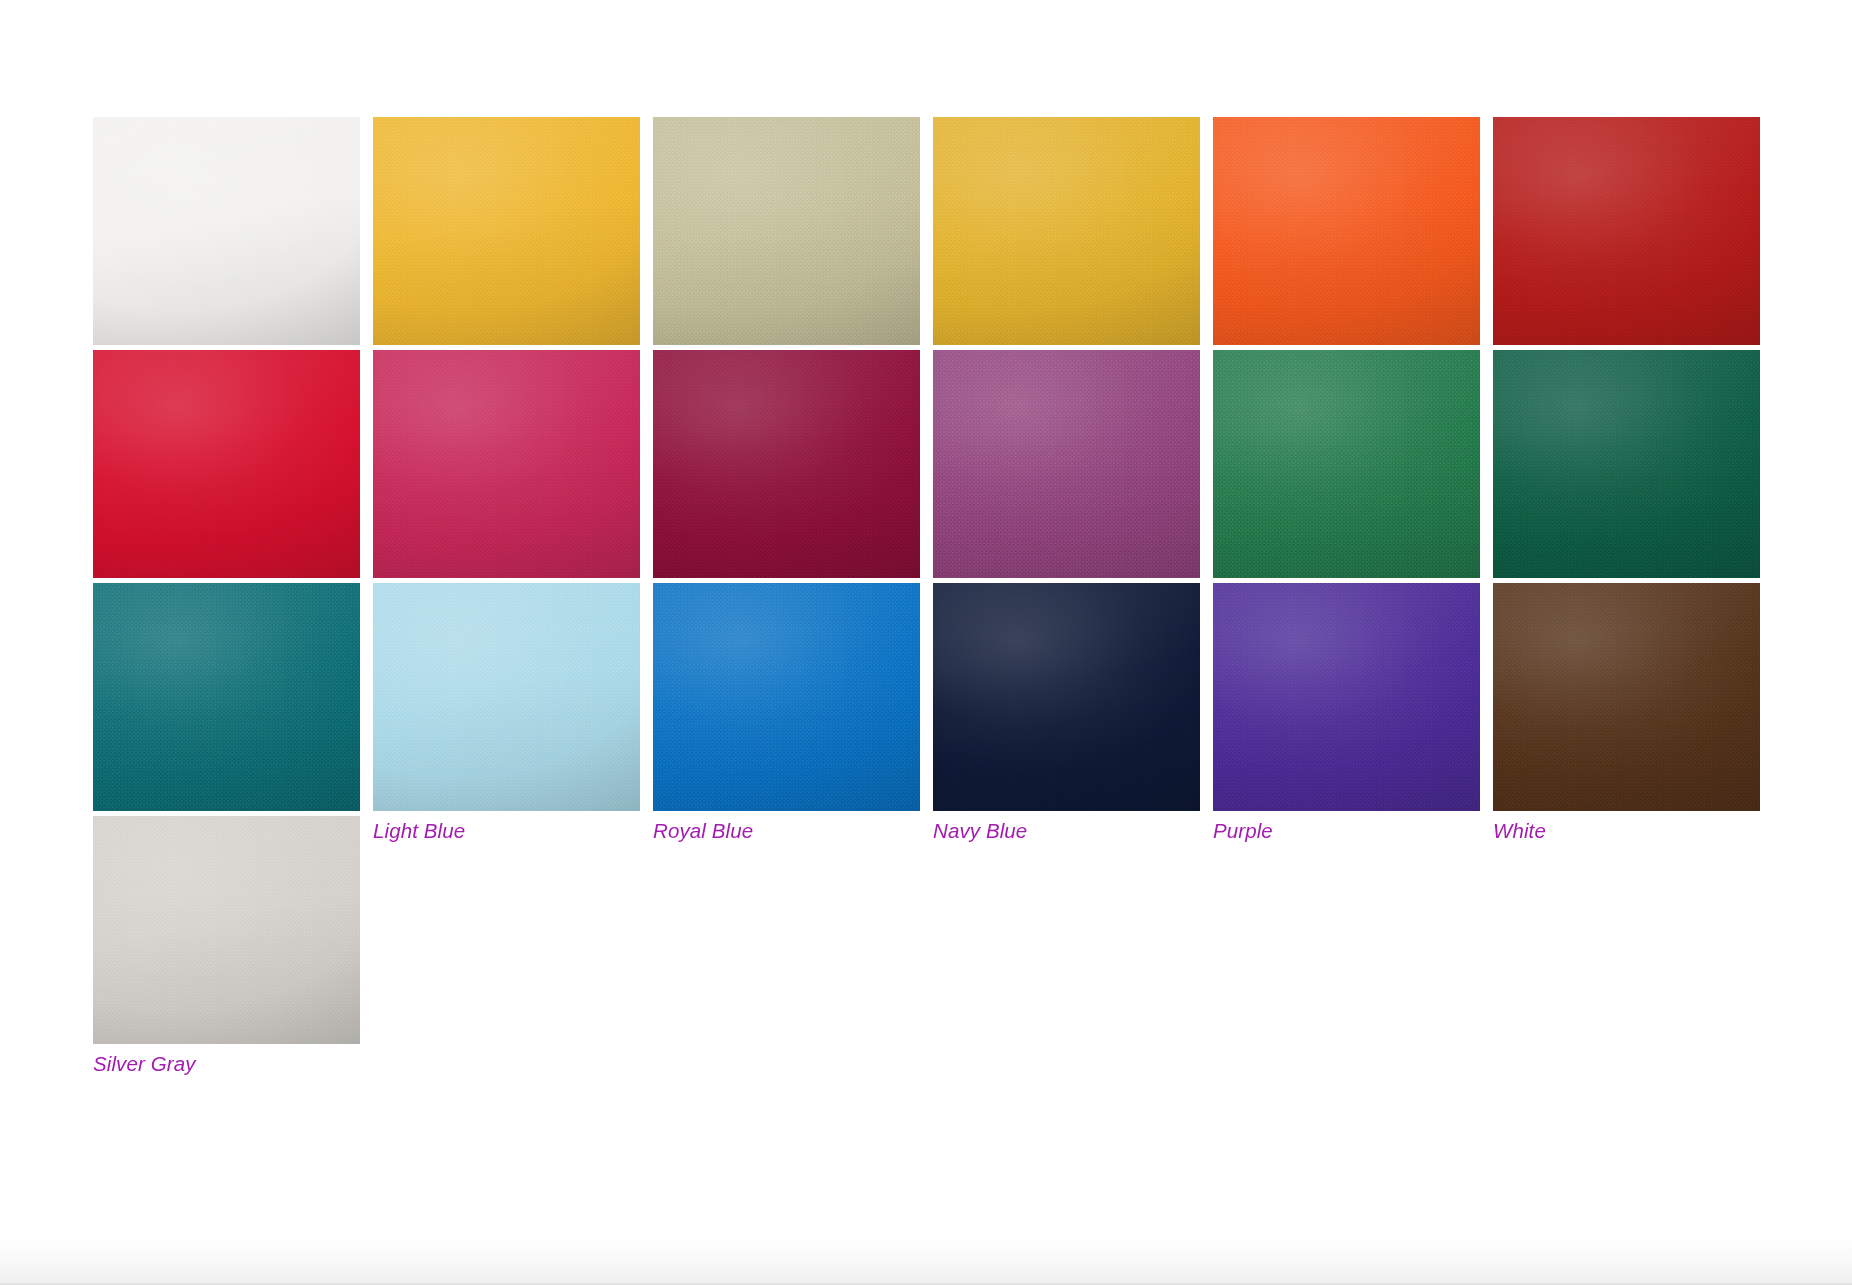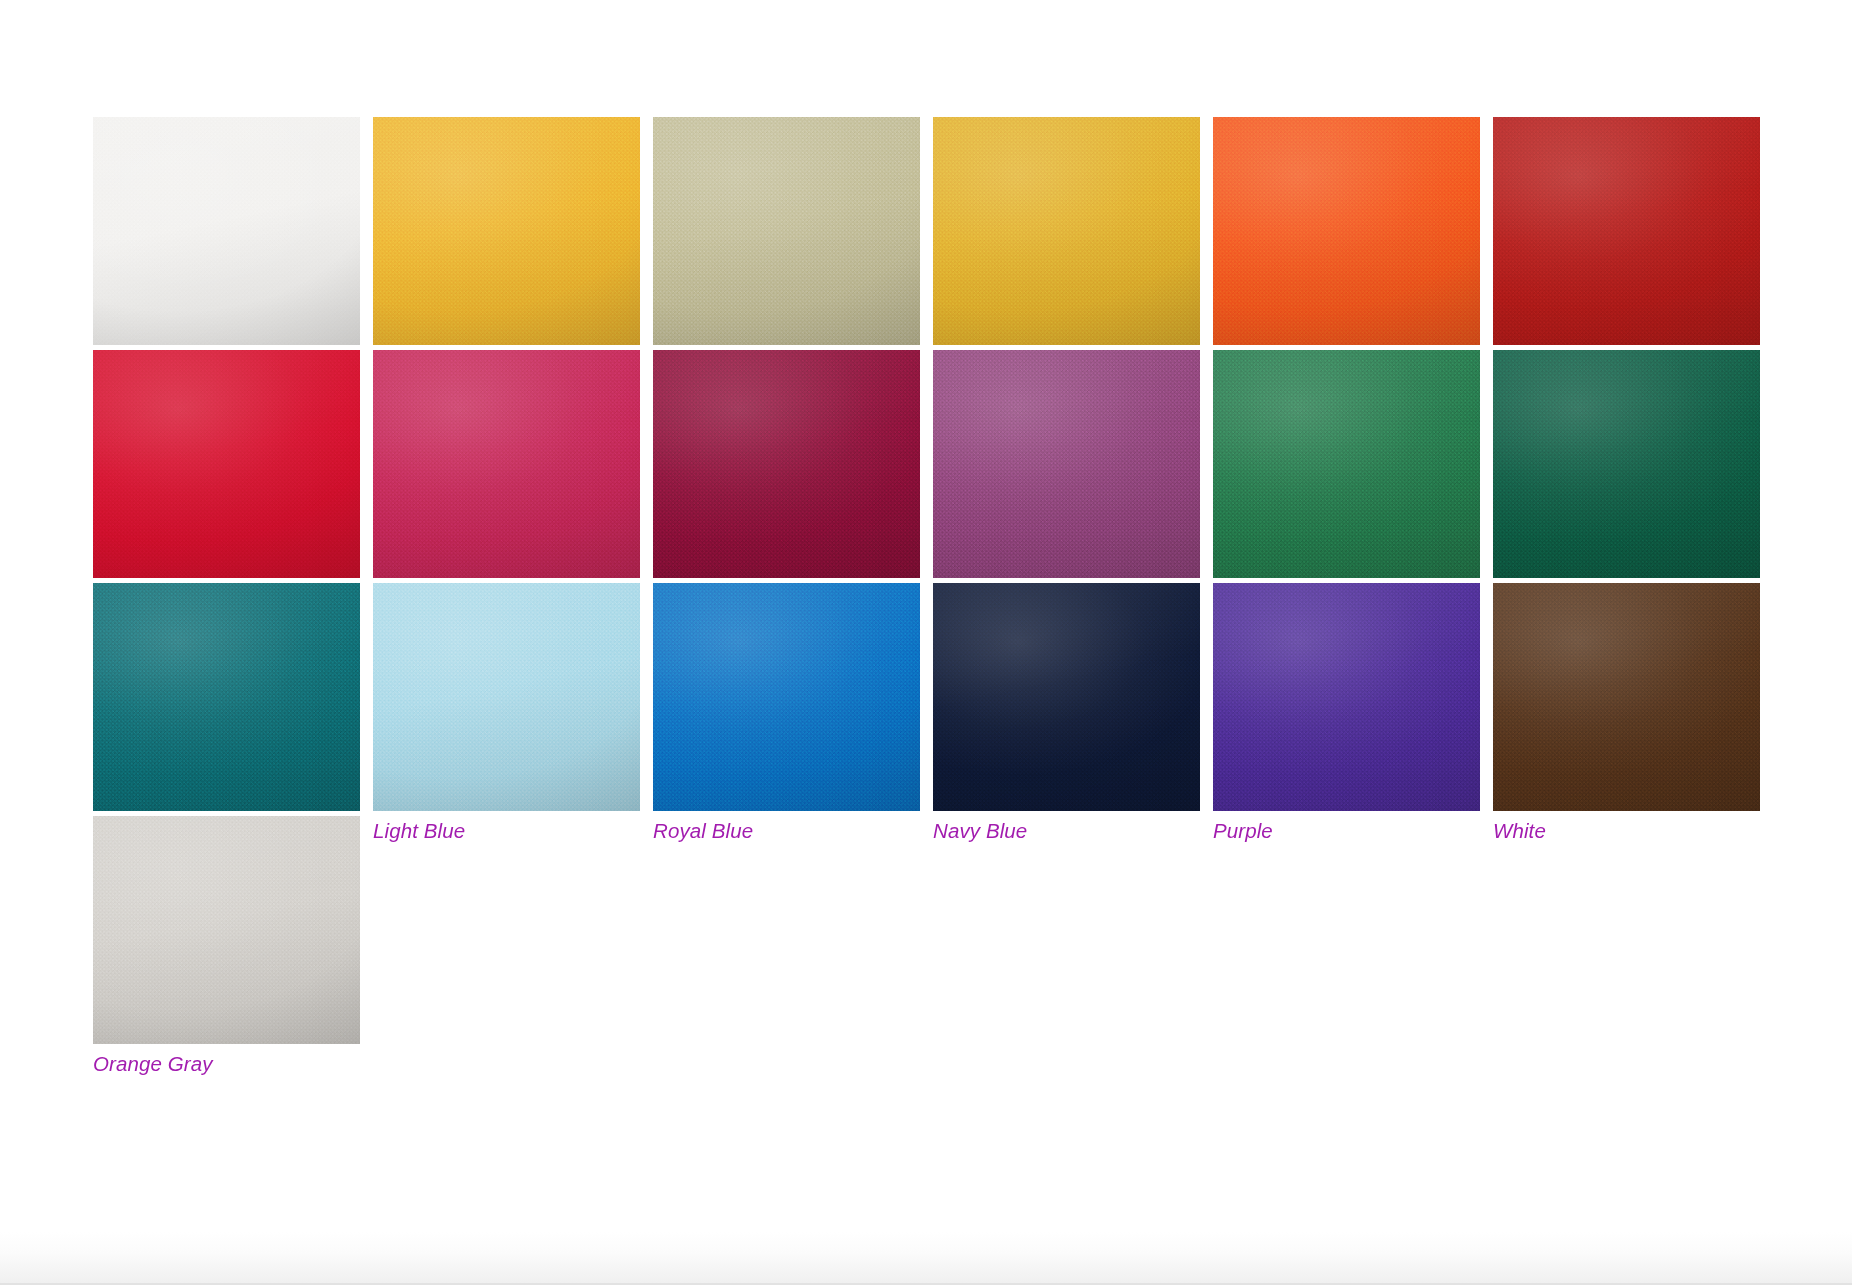--- a/index.html
+++ b/index.html
@@ -245,20 +245,20 @@
           <div class="weave"></div>
           <div class="sheen"></div>
         </div>
         <div class="swatch-label">White</div>
       </div>
       <div class="swatch-cell">
         <div class="swatch-chip" style="background-color: rgb(211, 208, 203);">
           <div class="weave"></div>
           <div class="sheen"></div>
         </div>
-        <div class="swatch-label">Orange Gray</div>
+        <div class="swatch-label">Silver Gray</div>
       </div>
     </div>
 
   <div id="bottom-fade"></div>
   <div id="bottom-rule"></div>
 
 </div>
 
 </body></html>

